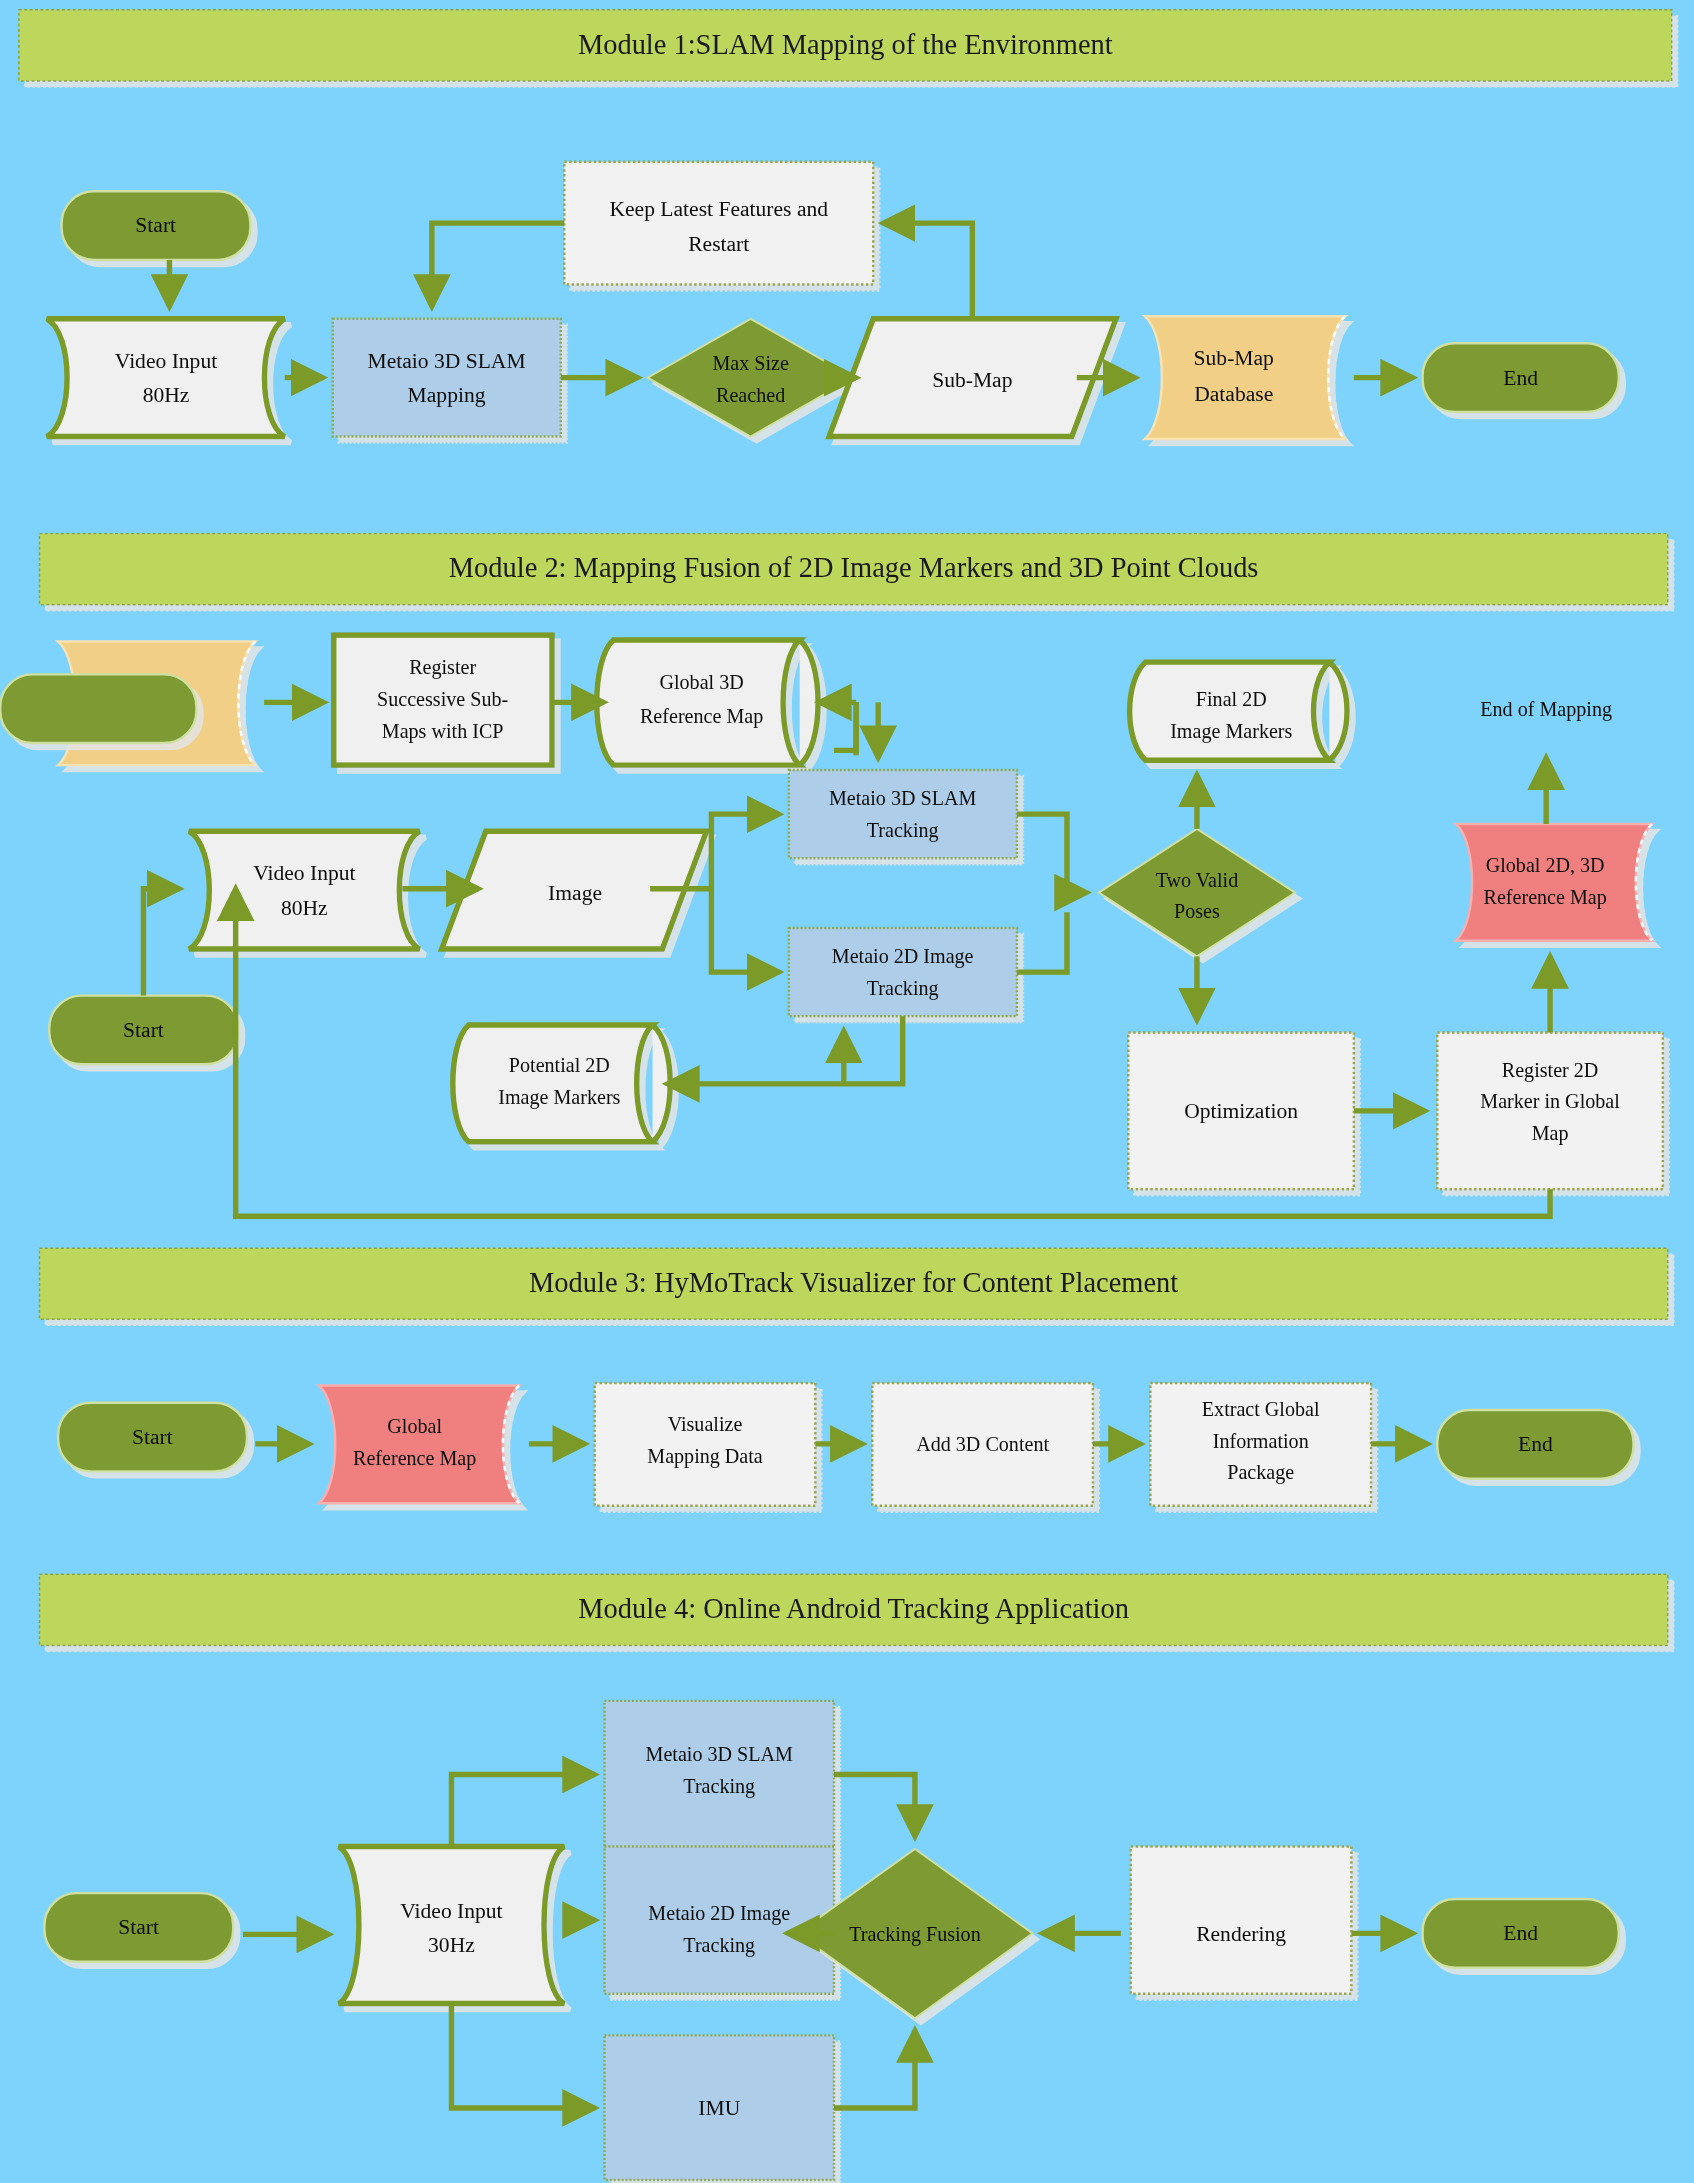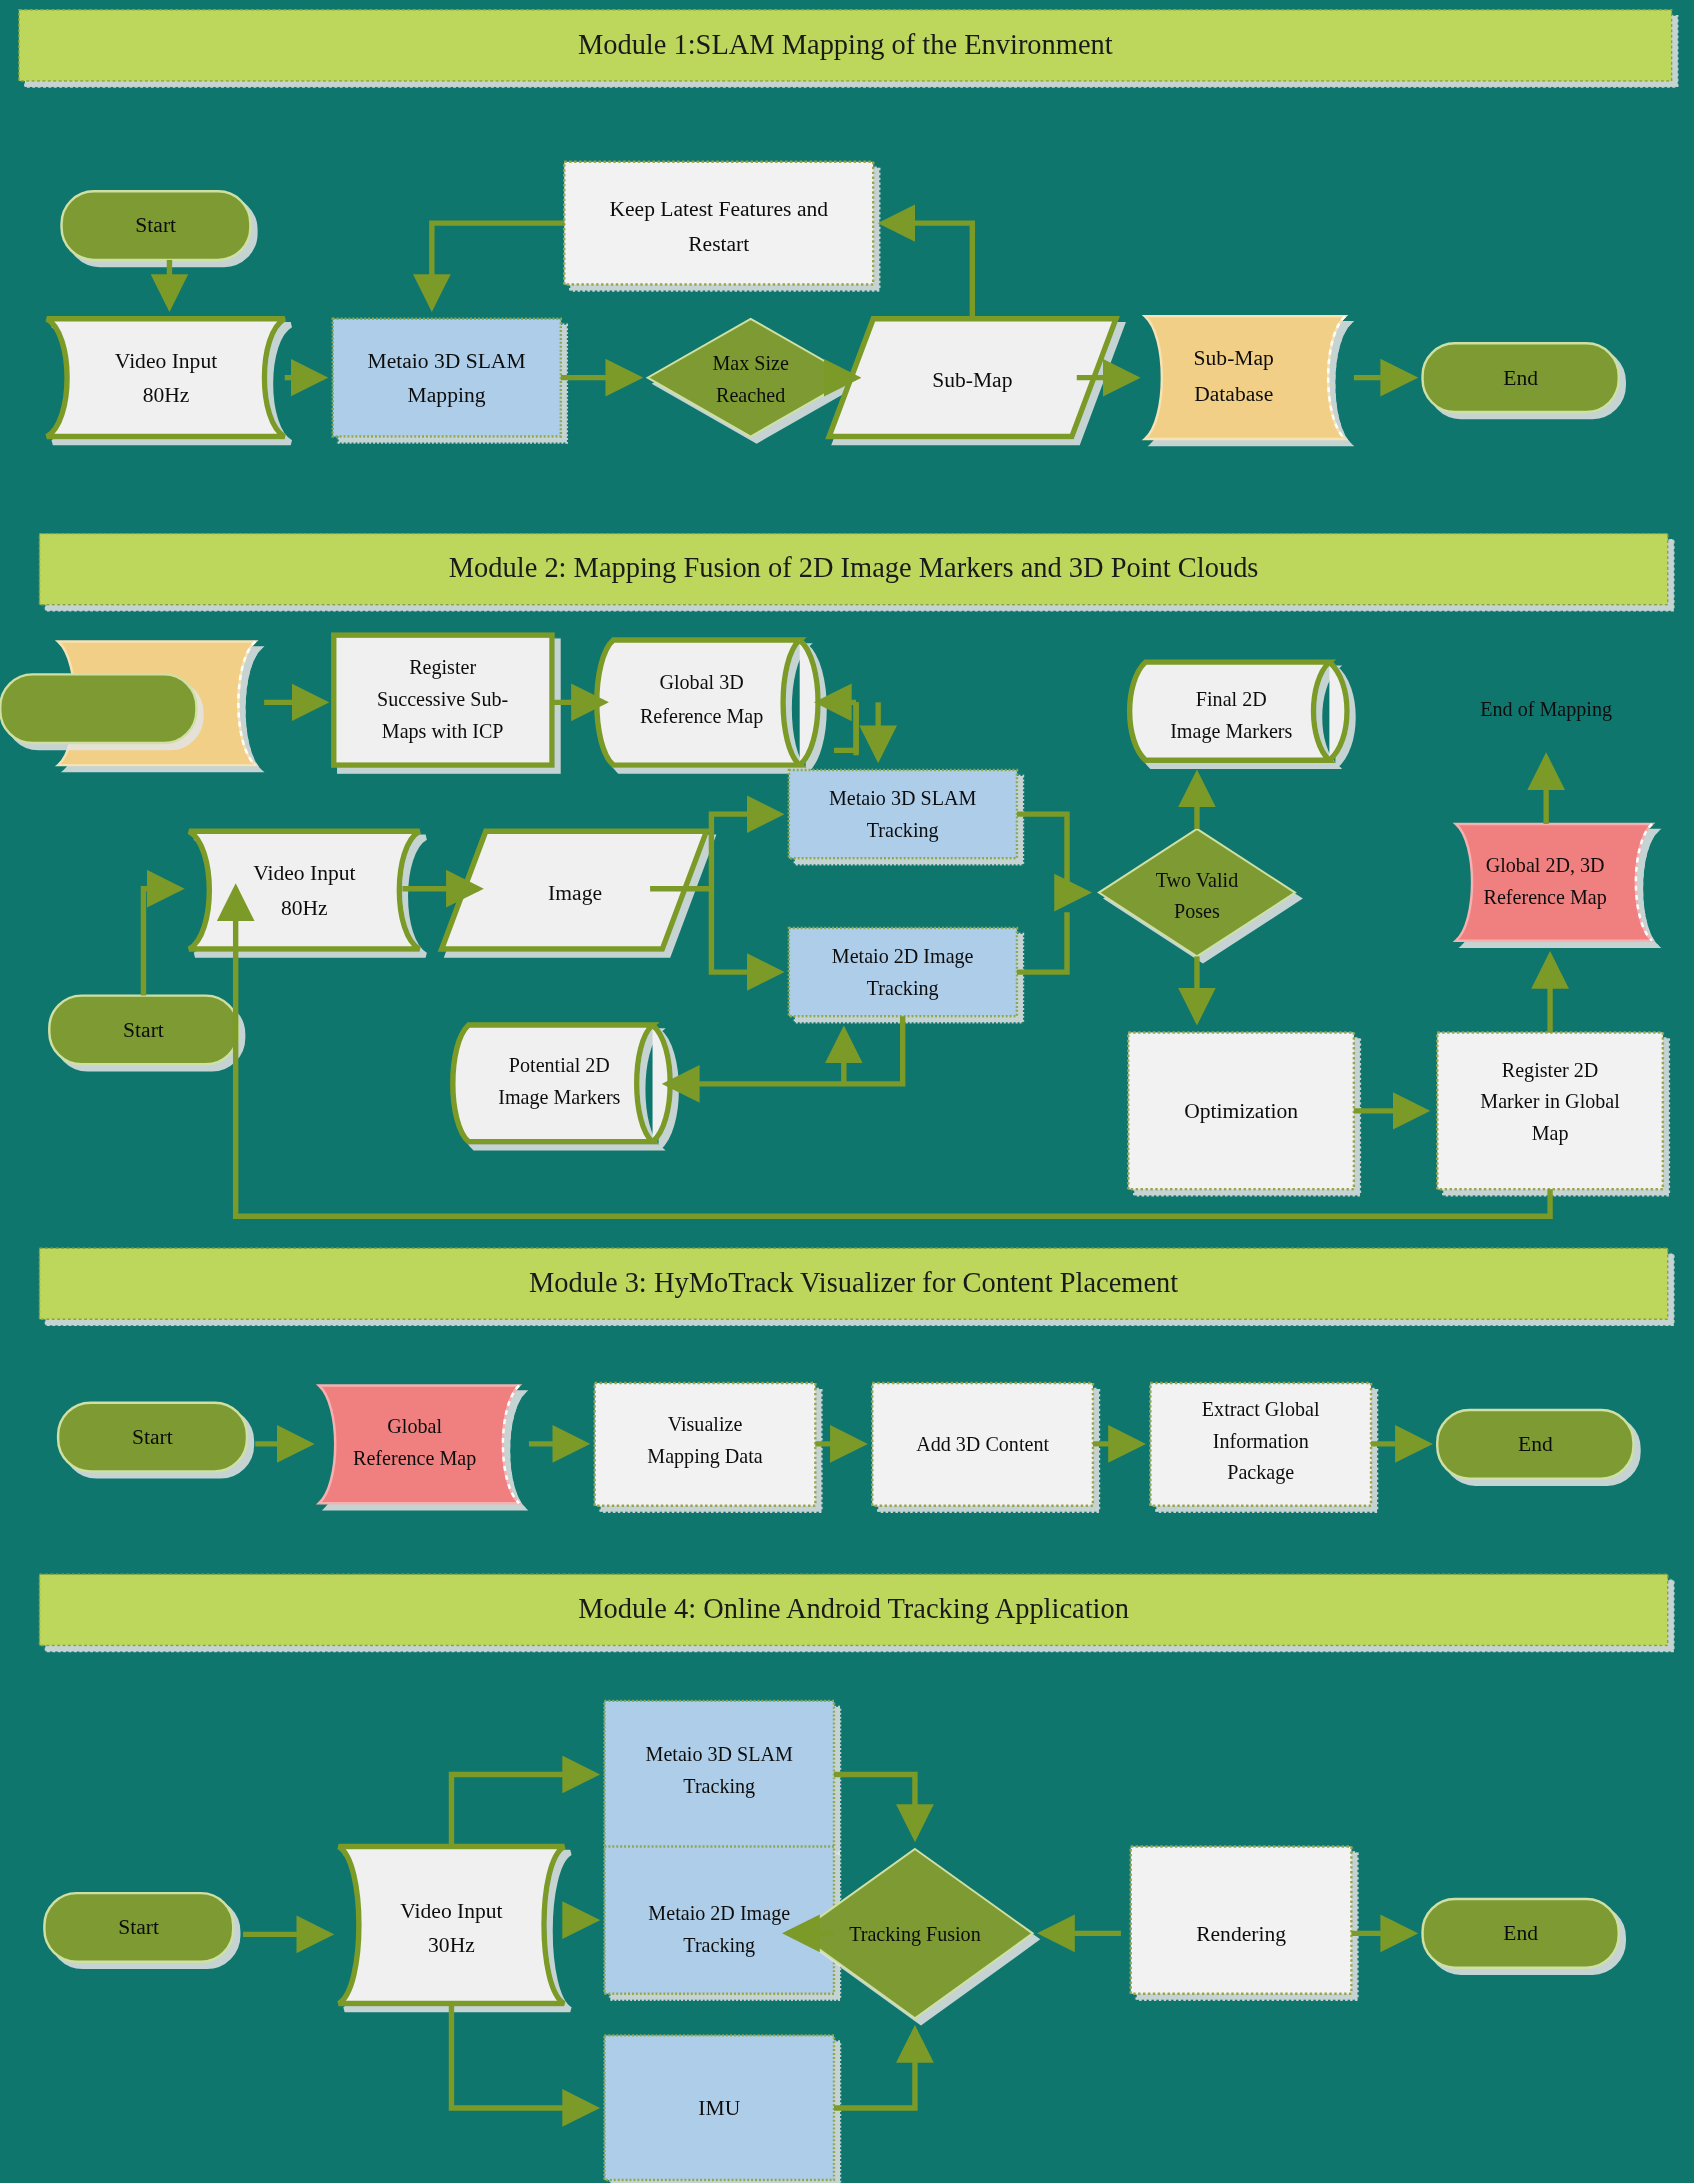--- a/index.html
+++ b/index.html
@@ -1,17 +1,17 @@
 <!DOCTYPE html>
 <html style="font-size:7.8px"><head>
 <meta charset="utf-8">
 <style>
   html,body{margin:0;padding:0;background:#ffffff;}
   body{width:1695px;height:2183px;font-family:"Liberation Serif",serif;}
-  #stage{position:relative;width:1695px;height:2183px;overflow:hidden;background:#0f766e;}
+  #stage{position:relative;width:1695px;height:2183px;overflow:hidden;background:#7dd3fc;}
   svg#canvas{position:absolute;left:0;top:0;width:1695px;height:2183px;}
   .modhdr-text{font-family:"Liberation Serif",serif;font-size:58px;fill:#1a1a1a;text-anchor:middle;dominant-baseline:middle;}
   .node-text{font-family:"Liberation Serif",serif;font-size:44px;fill:#0d0d0d;text-anchor:middle;}
   .node-text.small{font-size:41px;}
   text{user-select:none;}
 </style>
 </head>
 <body>
 
 <div id="stage">

